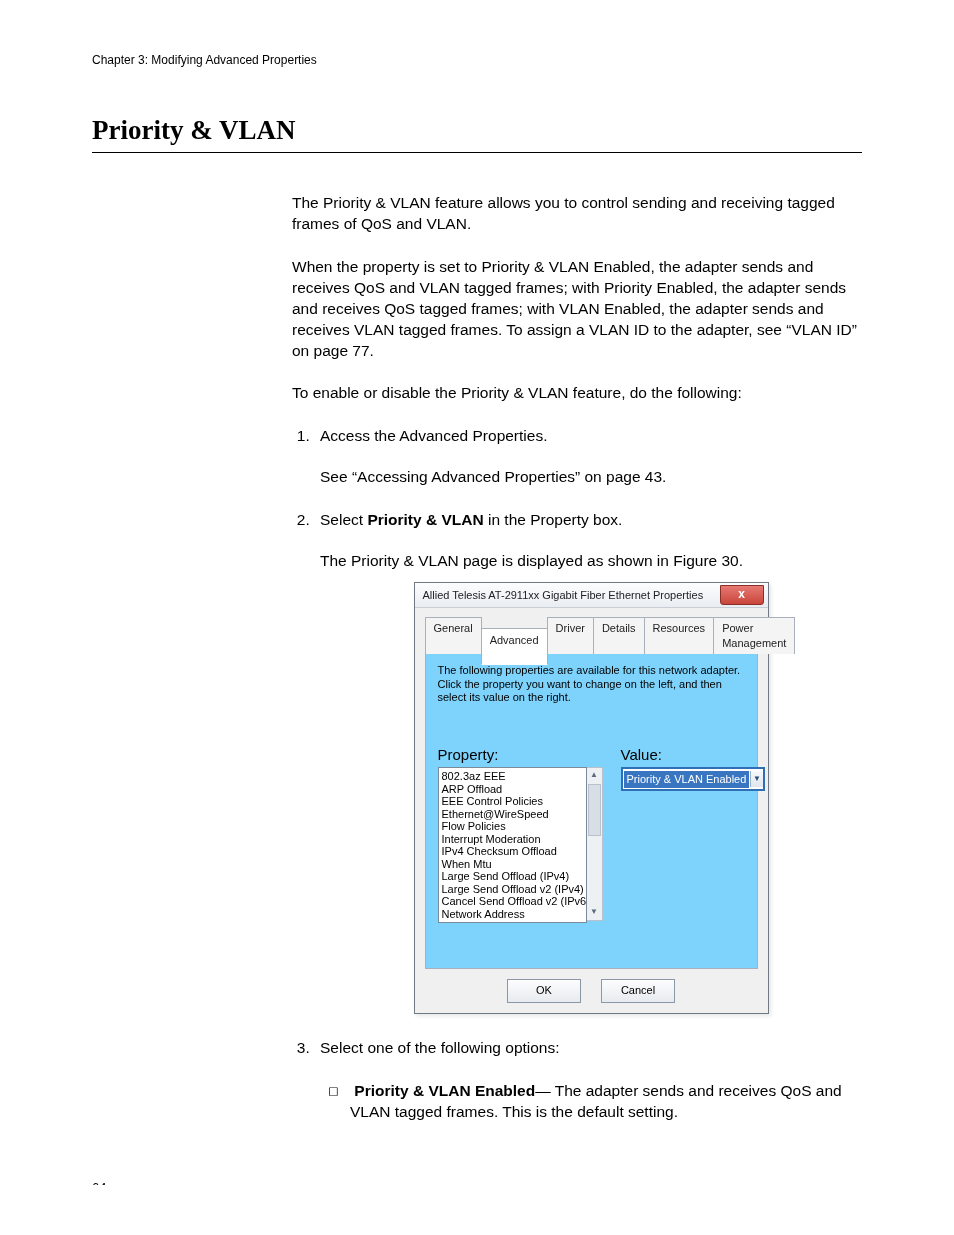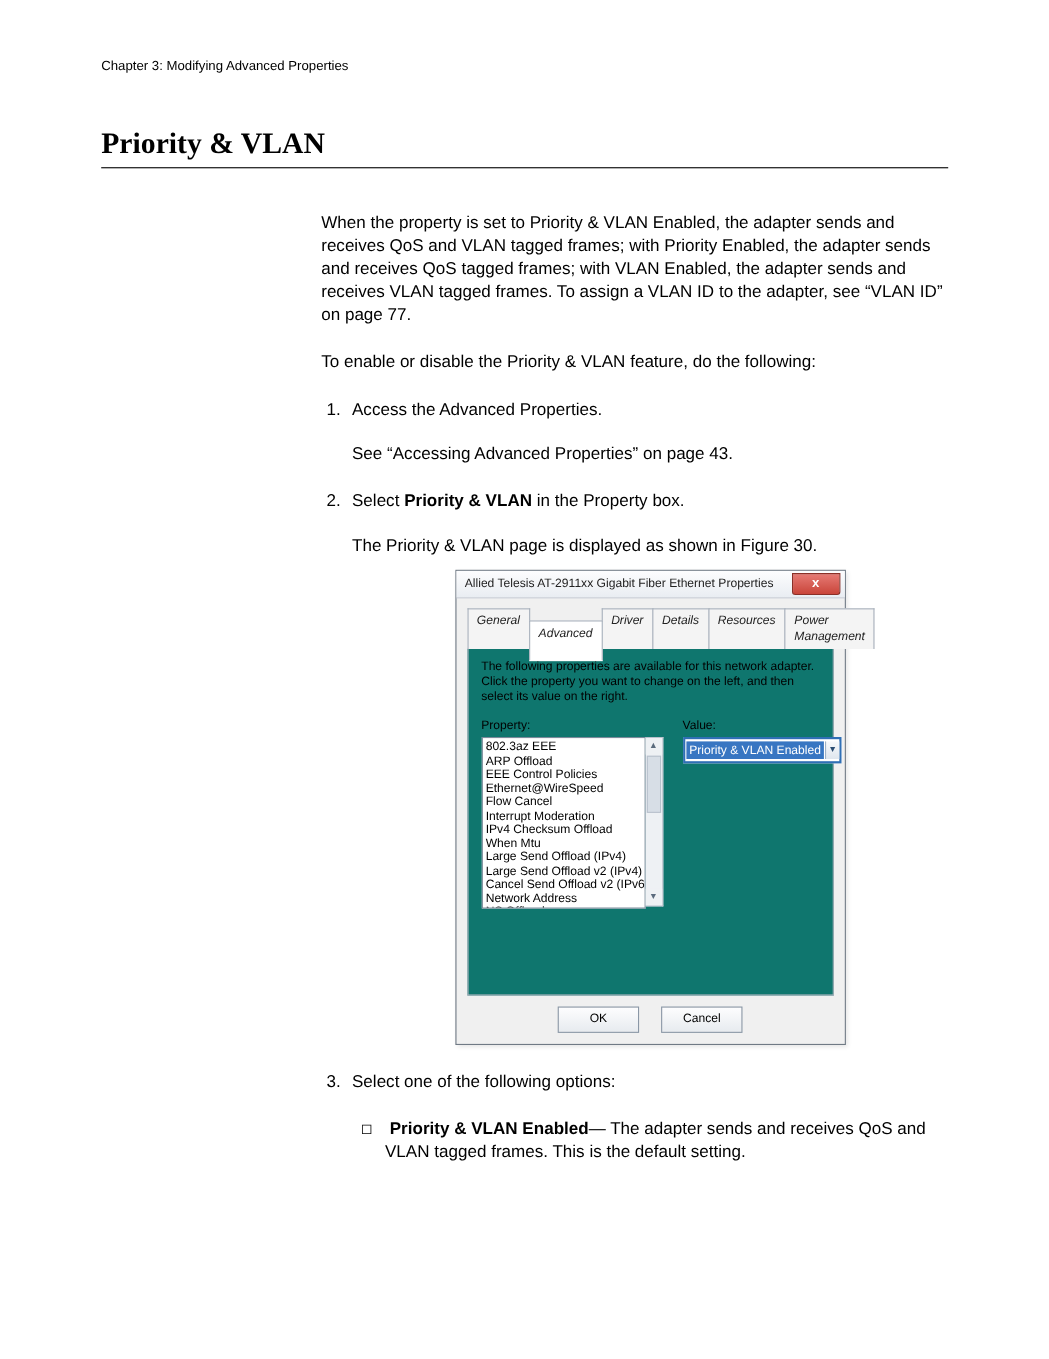--- a/index.html
+++ b/index.html
@@ -100,42 +100,41 @@
   }
   .tab {
     padding: 3px 8px;
     border: 1px solid #a7b0bb;
     border-bottom: none;
     margin-right: -1px;
     background: #f4f4f4;
     position: relative;
     top: 1px;
     color: #222;
-    font-style: italic;
   }
   .tab.active {
     background: #fff;
     border-bottom: 1px solid #fff;
     z-index: 2;
     top: 12px;
     padding-top: 4px;
   }
   .tab-panel {
     border: 1px solid #a7b0bb;
     border-top: none;
-    background: #0f766e;
+    background: #7dd3fc;
     padding: 10px 12px 14px 12px;
     min-height: 290px;
     position: relative;
   }
   .help-text { font-size: 11px; line-height: 1.25; margin-bottom: 12px; }
   .columns { display: flex; }
   .col-left { flex: 0 0 160px; }
   .col-right { flex: 1; padding-left: 18px; }
-  .label { font-size: 11px; margin-bottom: 2px; }
+  .label { font-size: 15px; margin-bottom: 2px; margin-top: 28px; }
   .listbox-wrap { display: flex; justify-content: flex-end; }
   .listbox {
     border: 1px solid #7a8a9a;
     background: #fff;
     width: 144px;
     height: 152px;
     overflow: hidden;
     font-size: 11px;
     line-height: 12.5px;
     padding: 2px 0 0 3px;
@@ -216,20 +215,21 @@
 </head>
 <body>
 <div class="page-wrap">
 
 <div class="page">
   <div class="chapter-header">Chapter 3: Modifying Advanced Properties</div>
 
   <div class="section-title">Priority &amp; VLAN</div>
 
   <div class="content-block">
+    <p>The Priority &amp; VLAN feature allows you to control sending and receiving tagged frames of QoS and VLAN.</p>
     <p>When the property is set to Priority &amp; VLAN Enabled, the adapter sends and receives QoS and VLAN tagged frames; with Priority Enabled, the adapter sends and receives QoS tagged frames; with VLAN Enabled, the adapter sends and receives VLAN tagged frames. To assign a VLAN ID to the adapter, see “VLAN ID” on page 77.</p>
     <p>To enable or disable the Priority &amp; VLAN feature, do the following:</p>
 
     <ol class="steps">
       <li>
         <span>Access the Advanced Properties.</span>
         <p>See “Accessing Advanced Properties” on page 43.</p>
       </li>
       <li>
         <span>Select </span><span class="bold">Priority &amp; VLAN</span><span> in the Property box.</span>
@@ -255,21 +255,21 @@
                 <div class="help-text">The following properties are available for this network adapter. Click the property you want to change on the left, and then select its value on the right.</div>
                 <div class="columns">
                   <div class="col-left">
                     <div class="label">Property:</div>
                     <div class="listbox-wrap">
                       <div class="listbox">
                         <div class="item">802.3az EEE</div>
                         <div class="item">ARP Offload</div>
                         <div class="item">EEE Control Policies</div>
                         <div class="item">Ethernet@WireSpeed</div>
-                        <div class="item">Flow Cancel</div>
+                        <div class="item">Flow Policies</div>
                         <div class="item">Interrupt Moderation</div>
                         <div class="item">IPv4 Checksum Offload</div>
                         <div class="item">When Mtu</div>
                         <div class="item">Large Send Offload (IPv4)</div>
                         <div class="item">Large Send Offload v2 (IPv4)</div>
                         <div class="item">Cancel Send Offload v2 (IPv6)</div>
                         <div class="item">Network Address</div>
                         <div class="item">NS Offload</div>
 
                       </div>

